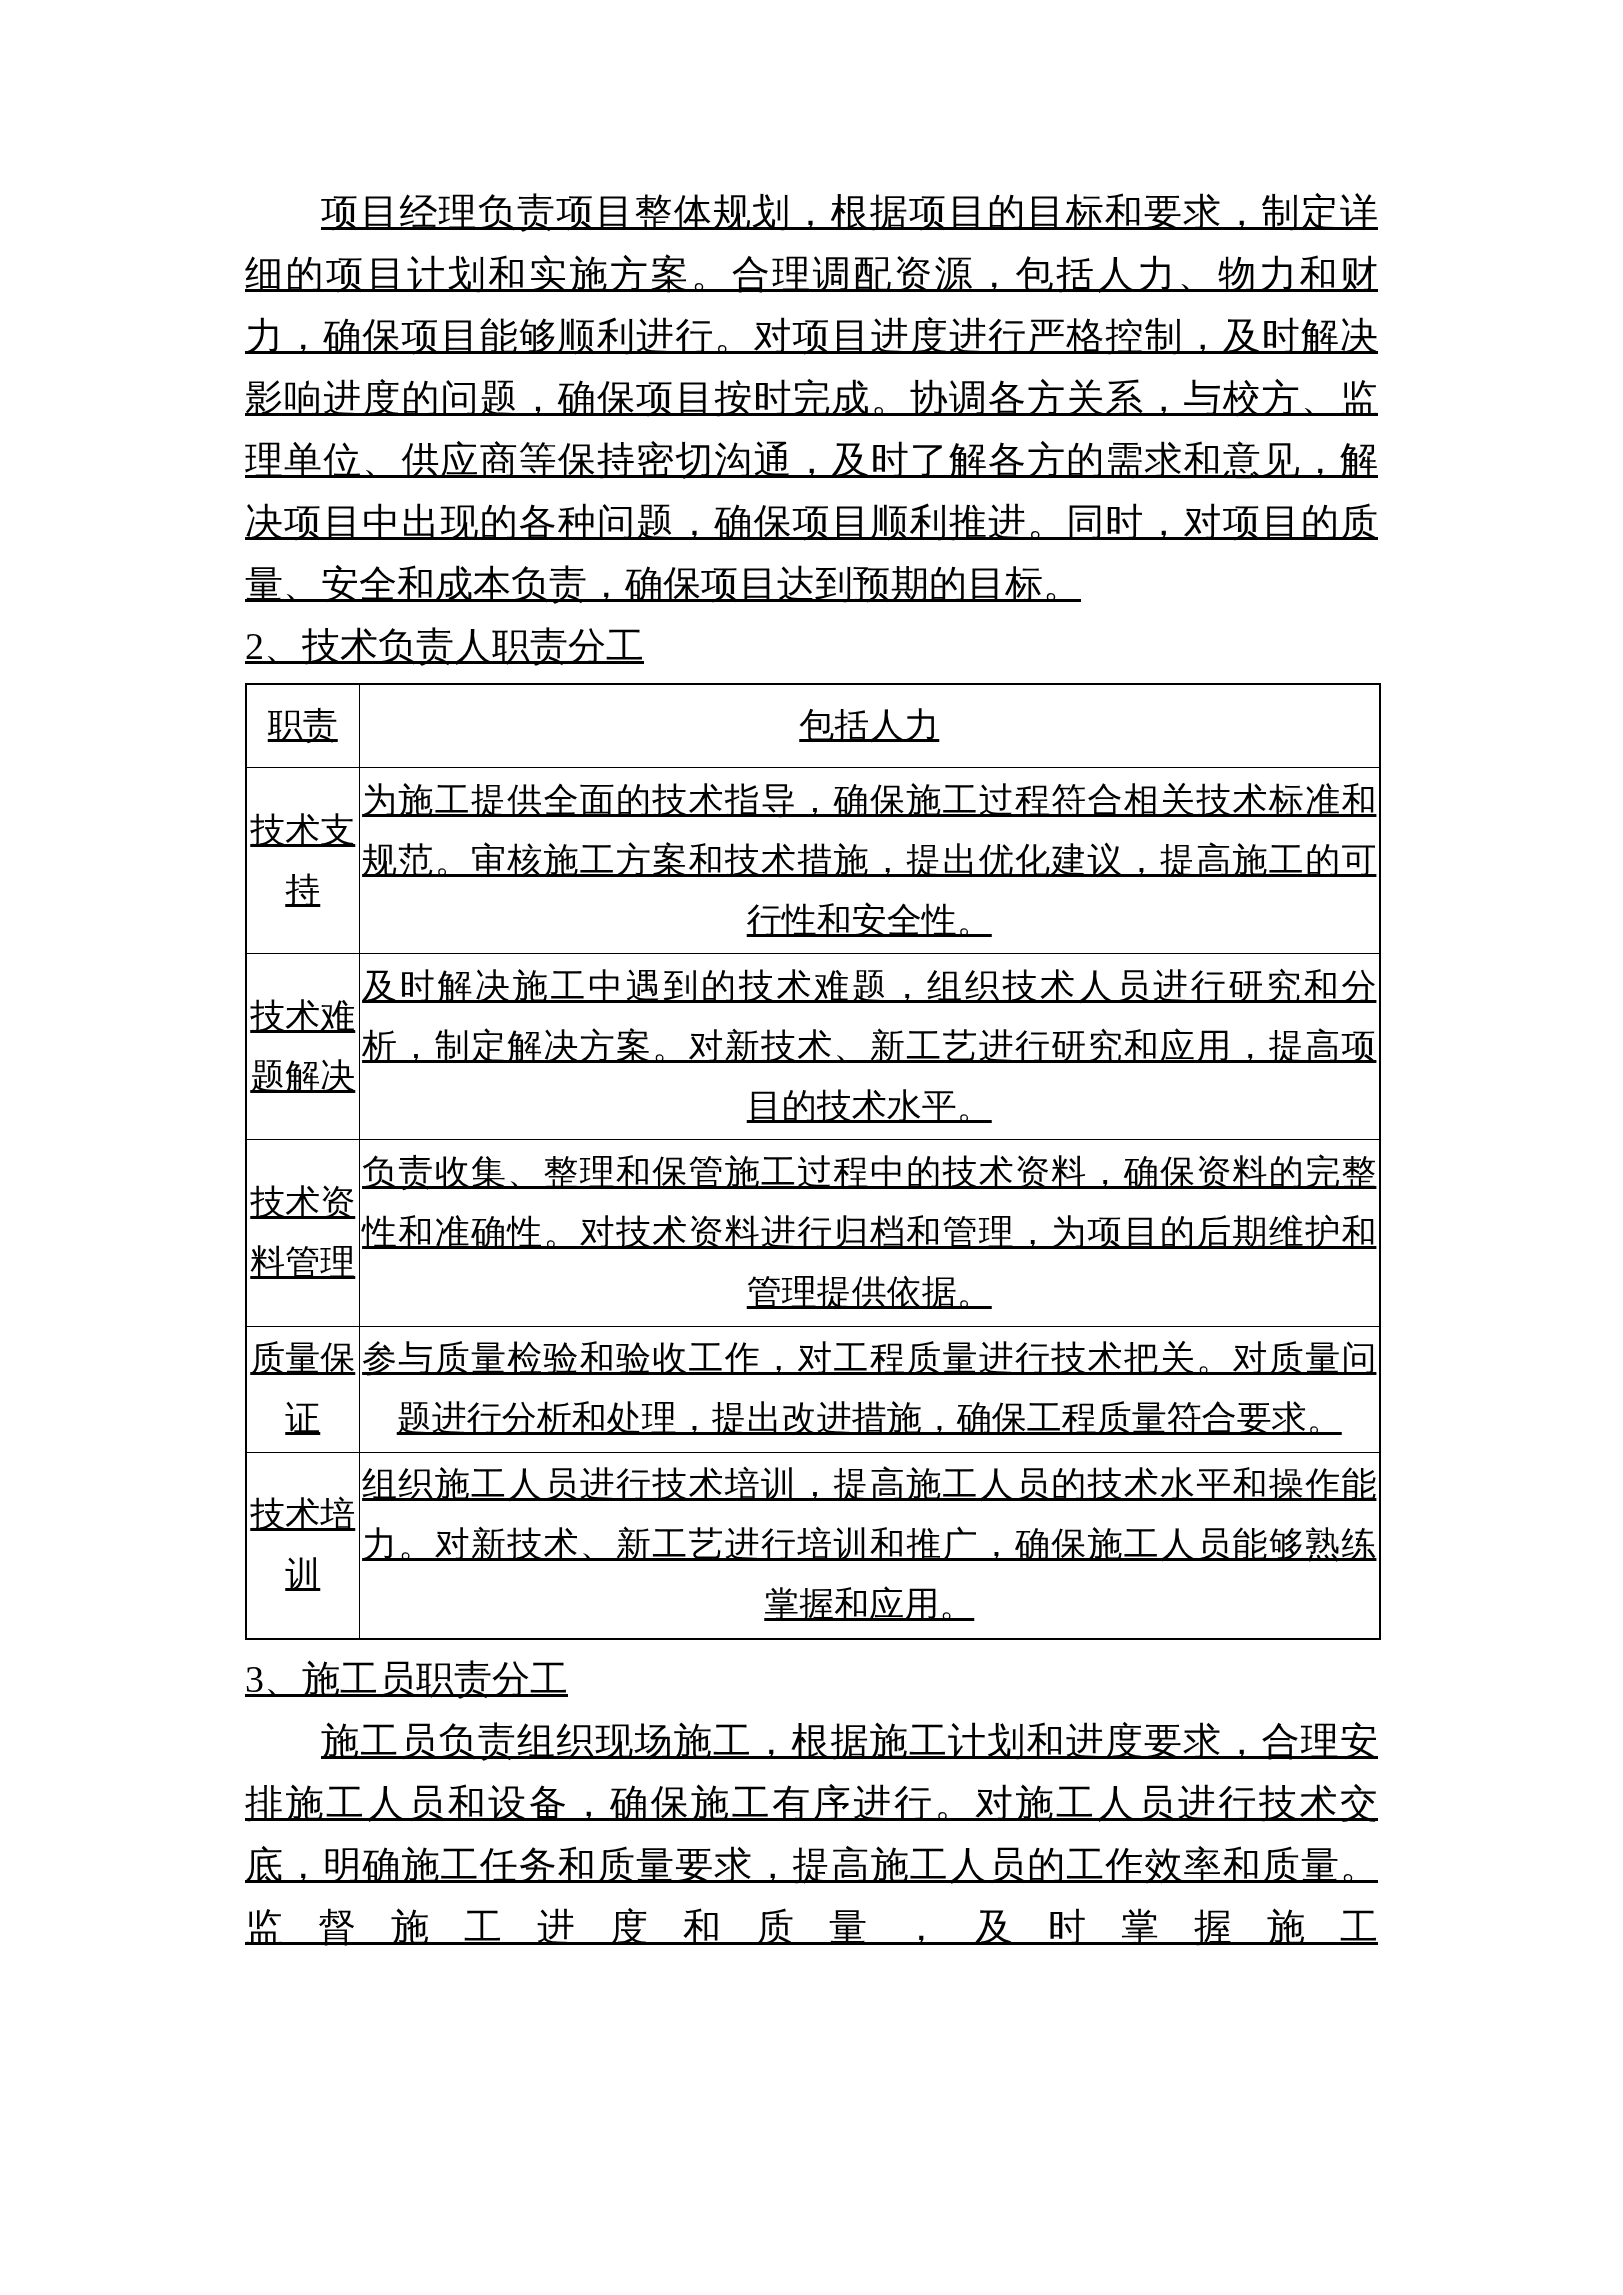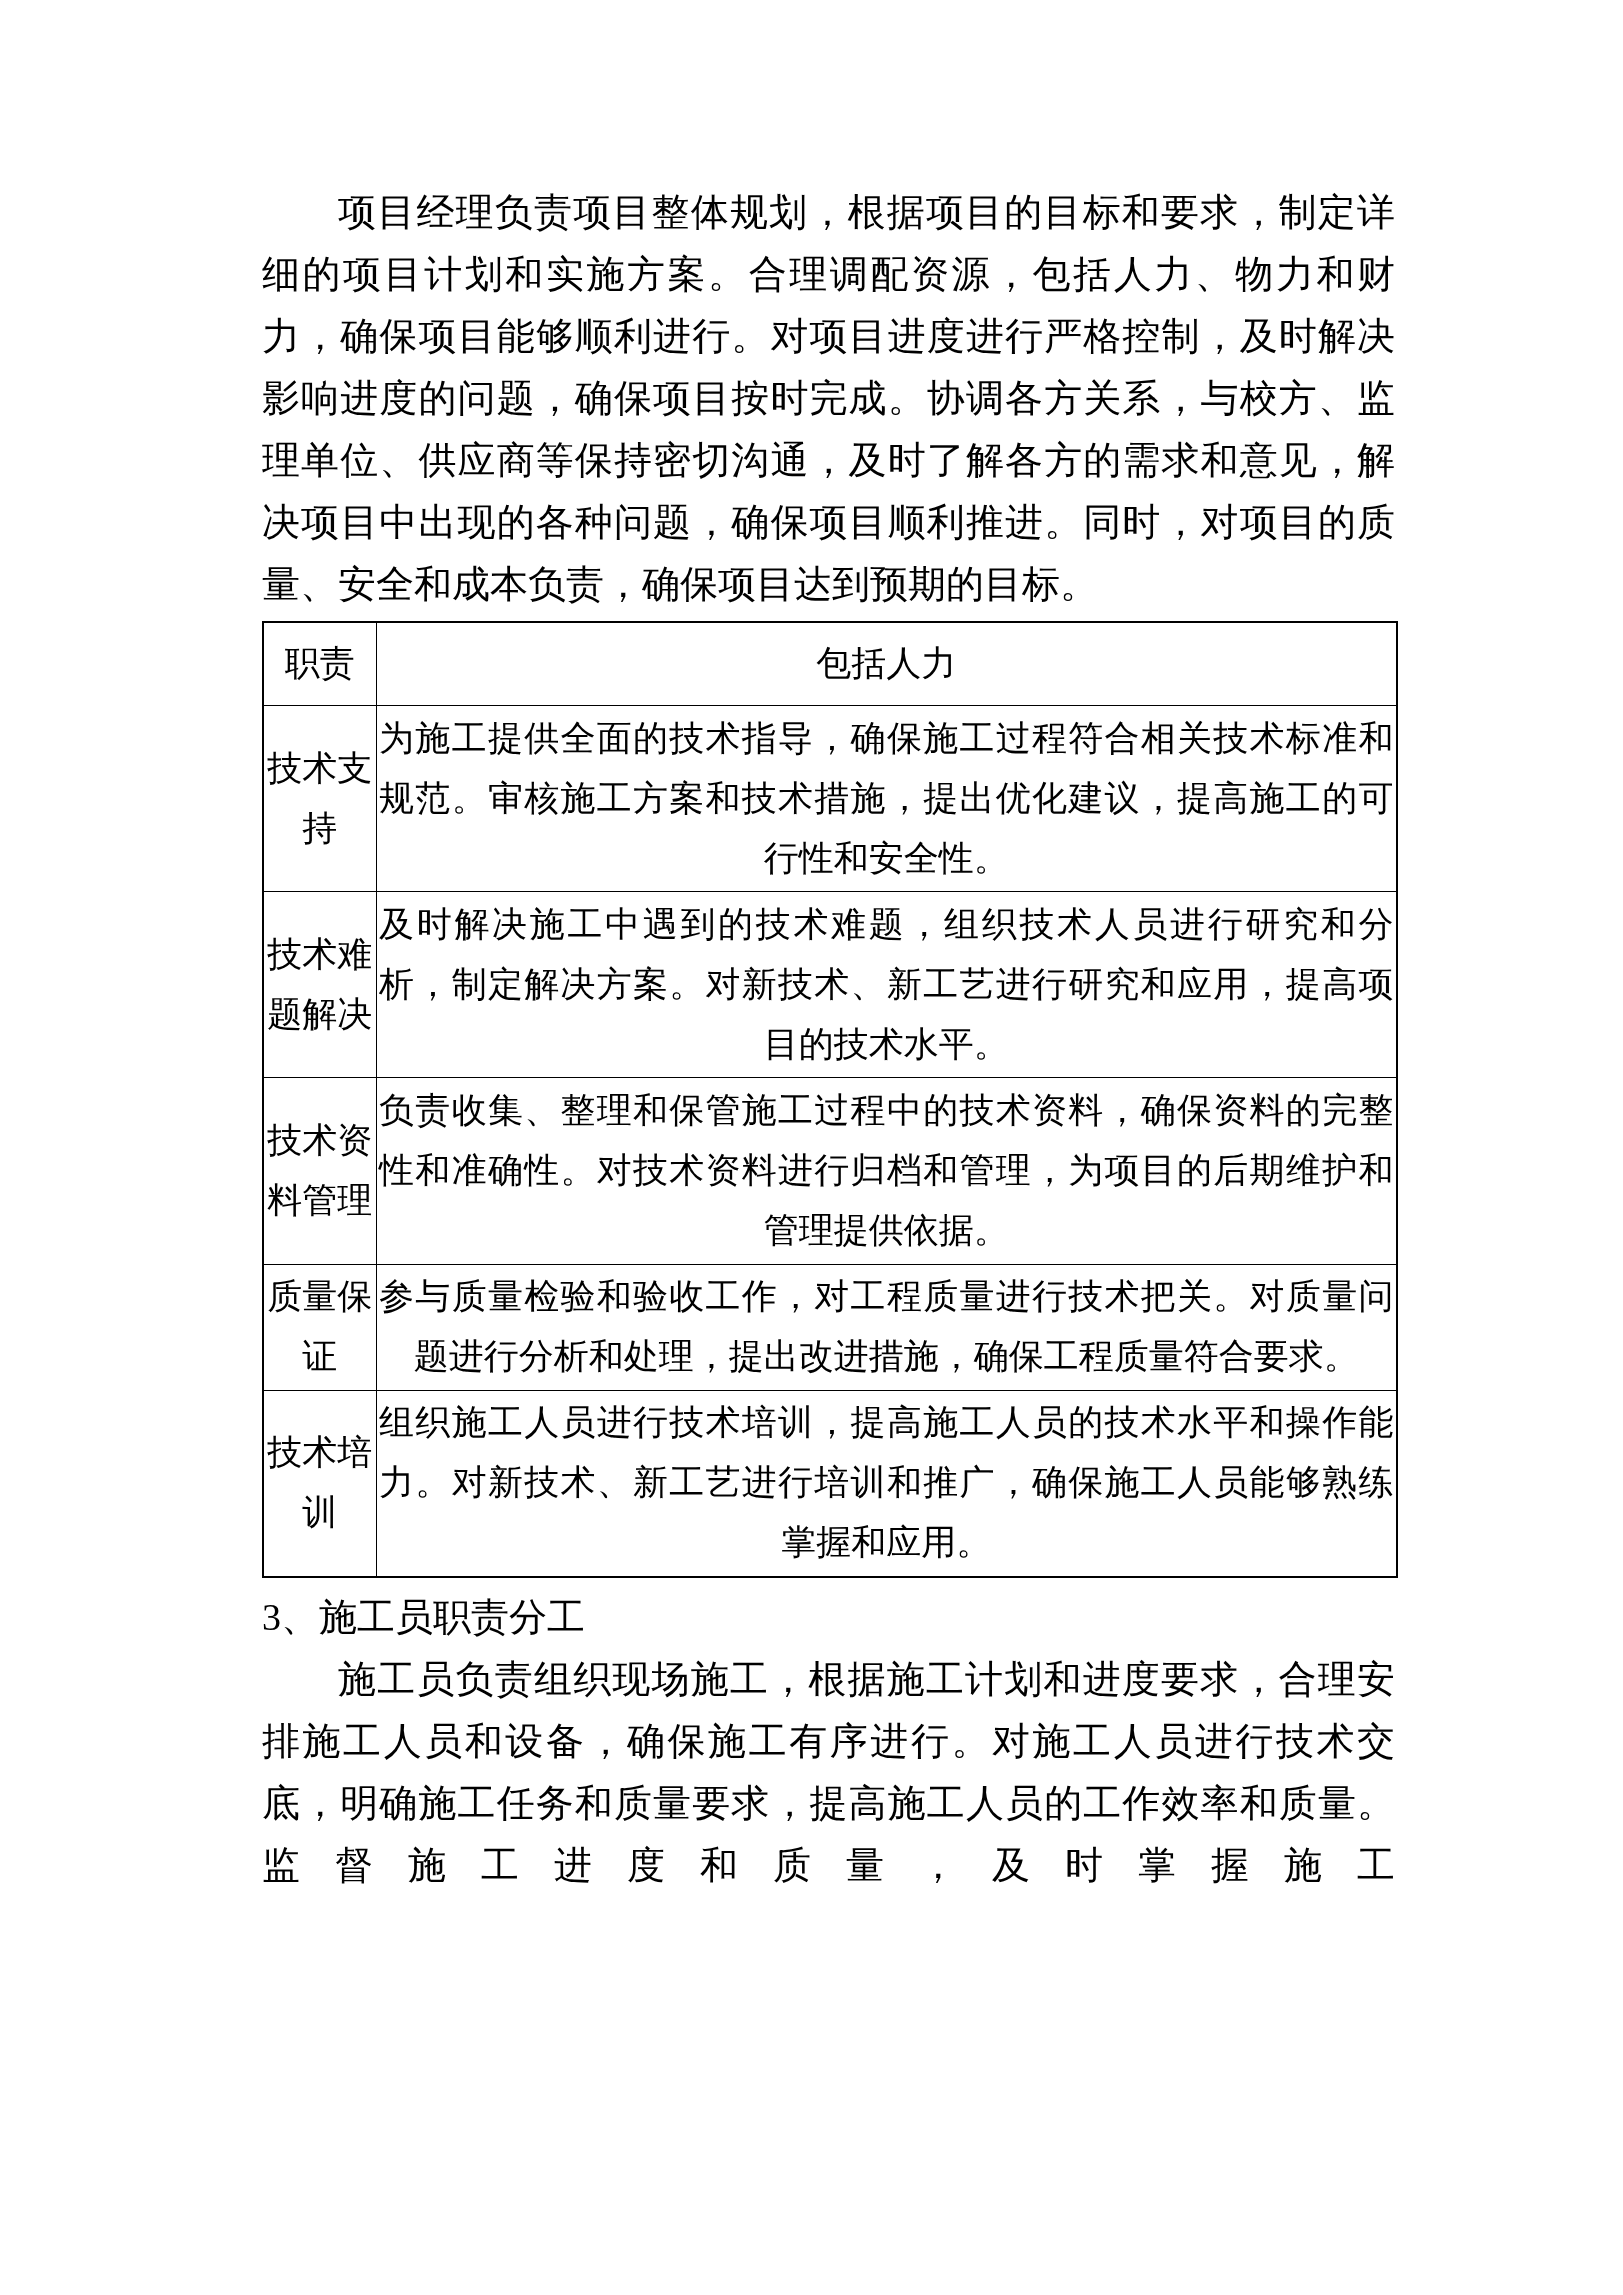--- a/index.html
+++ b/index.html
@@ -15,23 +15,24 @@
   .page {
     position: relative;
     width: 1623px;
     height: 2295px;
     background: #ffffff;
     box-sizing: border-box;
     overflow: hidden;
   }
   .content {
     position: absolute;
-    left: 262px;
+    left: 245px;
     top: 181px;
     width: 1133px;
+    text-decoration: underline;
   }
 
   
   .para {
     font-size: 38px;
     line-height: 62px;
     text-align: justify;
     text-align-last: left;
     text-justify: inter-ideograph;
     text-indent: 76px;
@@ -96,20 +97,21 @@
 </style>
 </head>
 <body>
 
 <div class="page">
   <div class="content">
 
     <p class="para">项目经理负责项目整体规划，根据项目的目标和要求，制定详细的项目计划和实施方案。合理调配资源，包括人力、物力和财力，确保项目能够顺利进行。对项目进度进行严格控制，及时解决影响进度的问题，确保项目按时完成。协调各方关系，与校方、监理单位、供应商等保持密切沟通，及时了解各方的需求和意见，解决项目中出现的各种问题，确保项目顺利推进。同时，对项目的质量、安全和成本负责，确保项目达到预期的目标。</p>
 
 
+    <p class="heading">2、技术负责人职责分工</p>
 
     <table class="resp-table">
       <colgroup>
           <col class="c1">
           <col class="c2">
         </colgroup>
       <thead>
         <tr>
           <th class="h-role">职责</th>
           <th class="h-content">包括人力</th>

